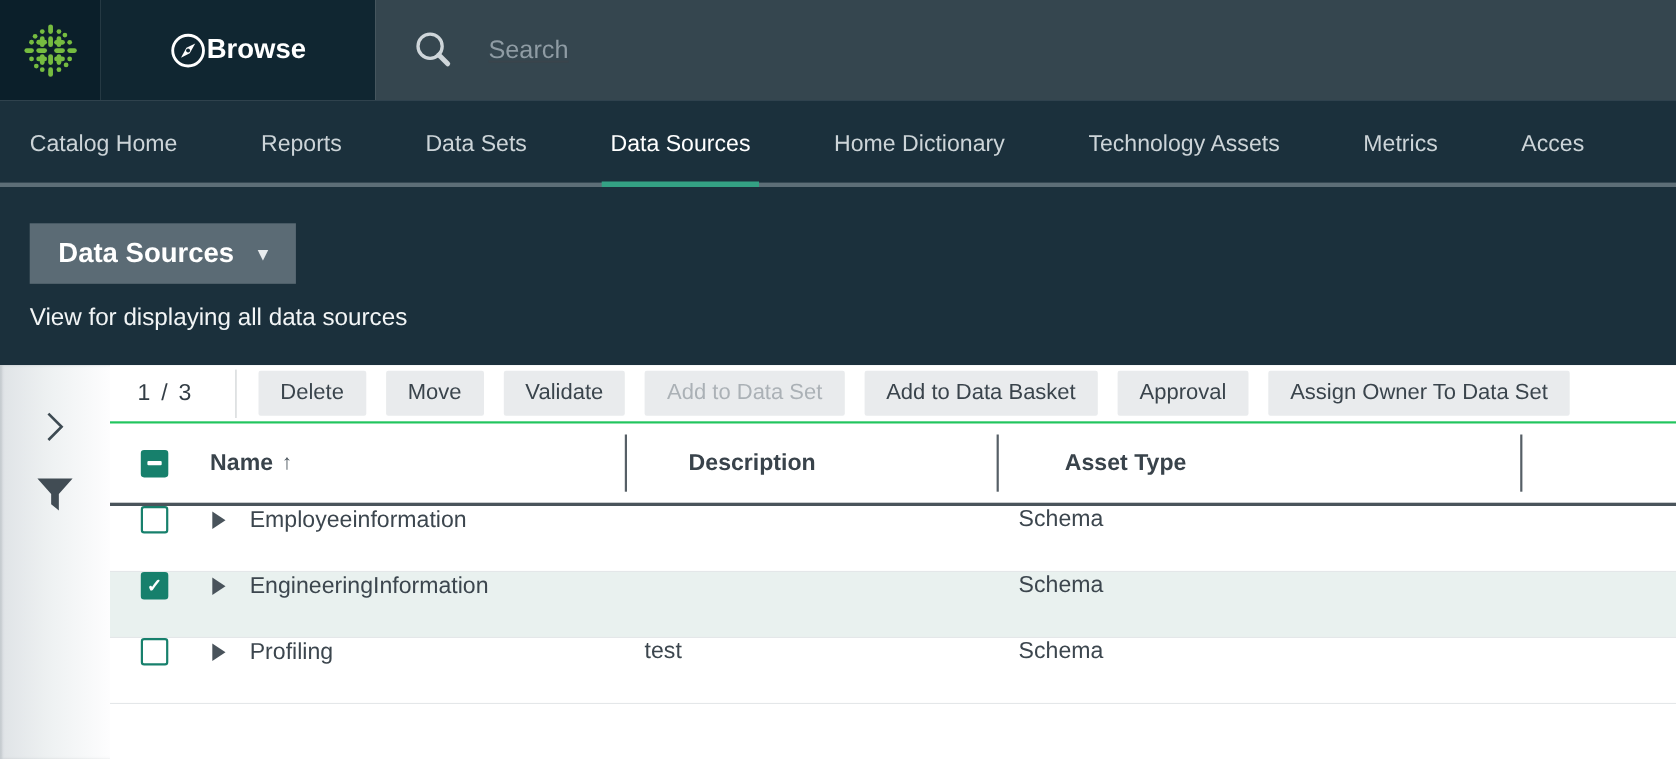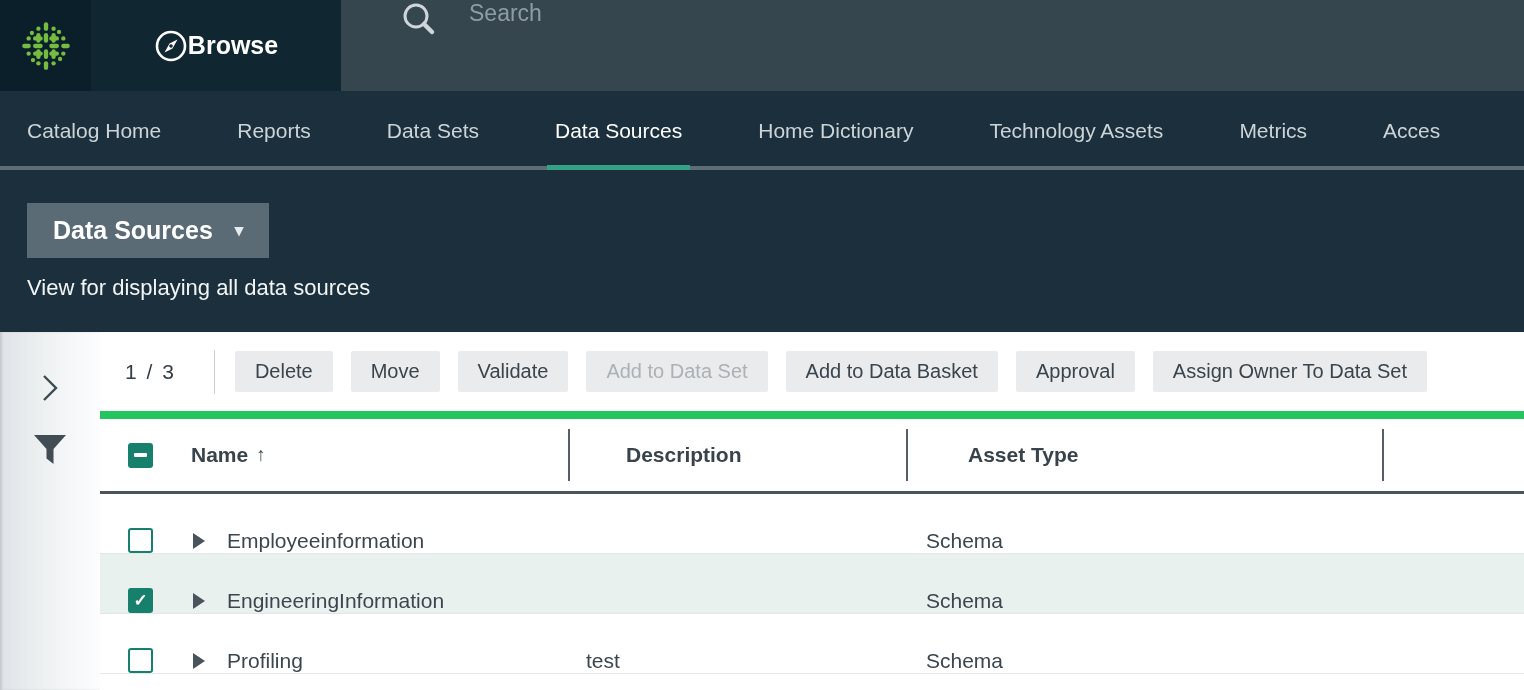--- a/index.html
+++ b/index.html
@@ -18,21 +18,21 @@
     display:flex; align-items:center; justify-content:center;
     cursor:pointer;
   }
   .browse-block {
     width:250px; height:100%; background:#102631;
     display:flex; align-items:center; justify-content:center; 
     color:#ffffff; font-size:25px; font-weight:bold; cursor:pointer;
   }
   .search-block {
     flex:1; height:100%; background:#35464f;
-    display:flex; align-items:flex-start; padding-left:58px; gap:30px;text-decoration:underline;
+    display:flex; align-items:center; padding-left:33px; gap:30px;text-decoration:underline;
   }
   .search-input {
     background:transparent; border:none; outline:none;
     color:#dfe5e8; font-size:23px; width:70%;
     font-family:"Liberation Sans", sans-serif;
   }
   .search-input::placeholder { color:#8f9ca4; }
 
   
   .tabbar {
@@ -80,22 +80,22 @@
     background:transparent; border:none; cursor:pointer;
     display:flex; align-items:center; justify-content:center;
     width:60px; height:52px;
   }
   .filter-wrap { margin-top:10px; }
 
   .content { flex:1; background:#ffffff; display:flex; flex-direction:column; min-width:0; }
 
   
   .toolbar {
-    height:87px; display:flex; align-items:center; padding-left:25px;
-    border-bottom:8px solid #22c55e; flex:0 0 auto;
+    height:53px; display:flex; align-items:center; padding-left:25px;
+    border-bottom:2px solid #22c55e; flex:0 0 auto;
   }
   .page-indicator { font-size:21px; color:#333d45; letter-spacing:2px; }
   .toolbar-divider {
     width:1px; height:44px; background:#c9cdd0; margin:0 20px 0 38px;
   }
   .tb-btn {
     background:#e9ebed; border:none; color:#3a444c;
     font-size:20px; font-family:"Liberation Sans", sans-serif;
     padding:9px 20px; margin-right:18px; cursor:pointer; border-radius:2px;
     white-space:nowrap;
@@ -112,21 +112,21 @@
   .col { display:flex; align-items:center; }
   .col-name  { width:468px; padding-left:28px; flex:0 0 auto; }
   .col-desc  { width:336px; padding-left:18px; flex:0 0 auto; }
   .col-type  { width:474px; padding-left:22px; flex:0 0 auto; }
   .col-extra { flex:1; }
   .th-label { font-size:21px; font-weight:bold; color:#39434b; }
   .sort-arrow { font-size:19px; font-weight:bold; color:#49535b; margin-left:8px; }
   .thead .th-label { margin-left:38px; }
 
   .trow {
-    height:60px; display:flex; align-items:flex-end;
+    height:60px; display:flex; align-items:flex-start;
     border-bottom:1px solid #e4e7e9; font-size:21px; color:#3c464e;
     background:#ffffff;
   }
   .trow.selected { background:#e9f1ef; }
 
   .checkbox {
     width:25px; height:25px; border:2px solid #17806c; border-radius:3px;
     background:#ffffff; display:flex; align-items:center; justify-content:center;
     cursor:pointer; flex:0 0 auto;
   }

